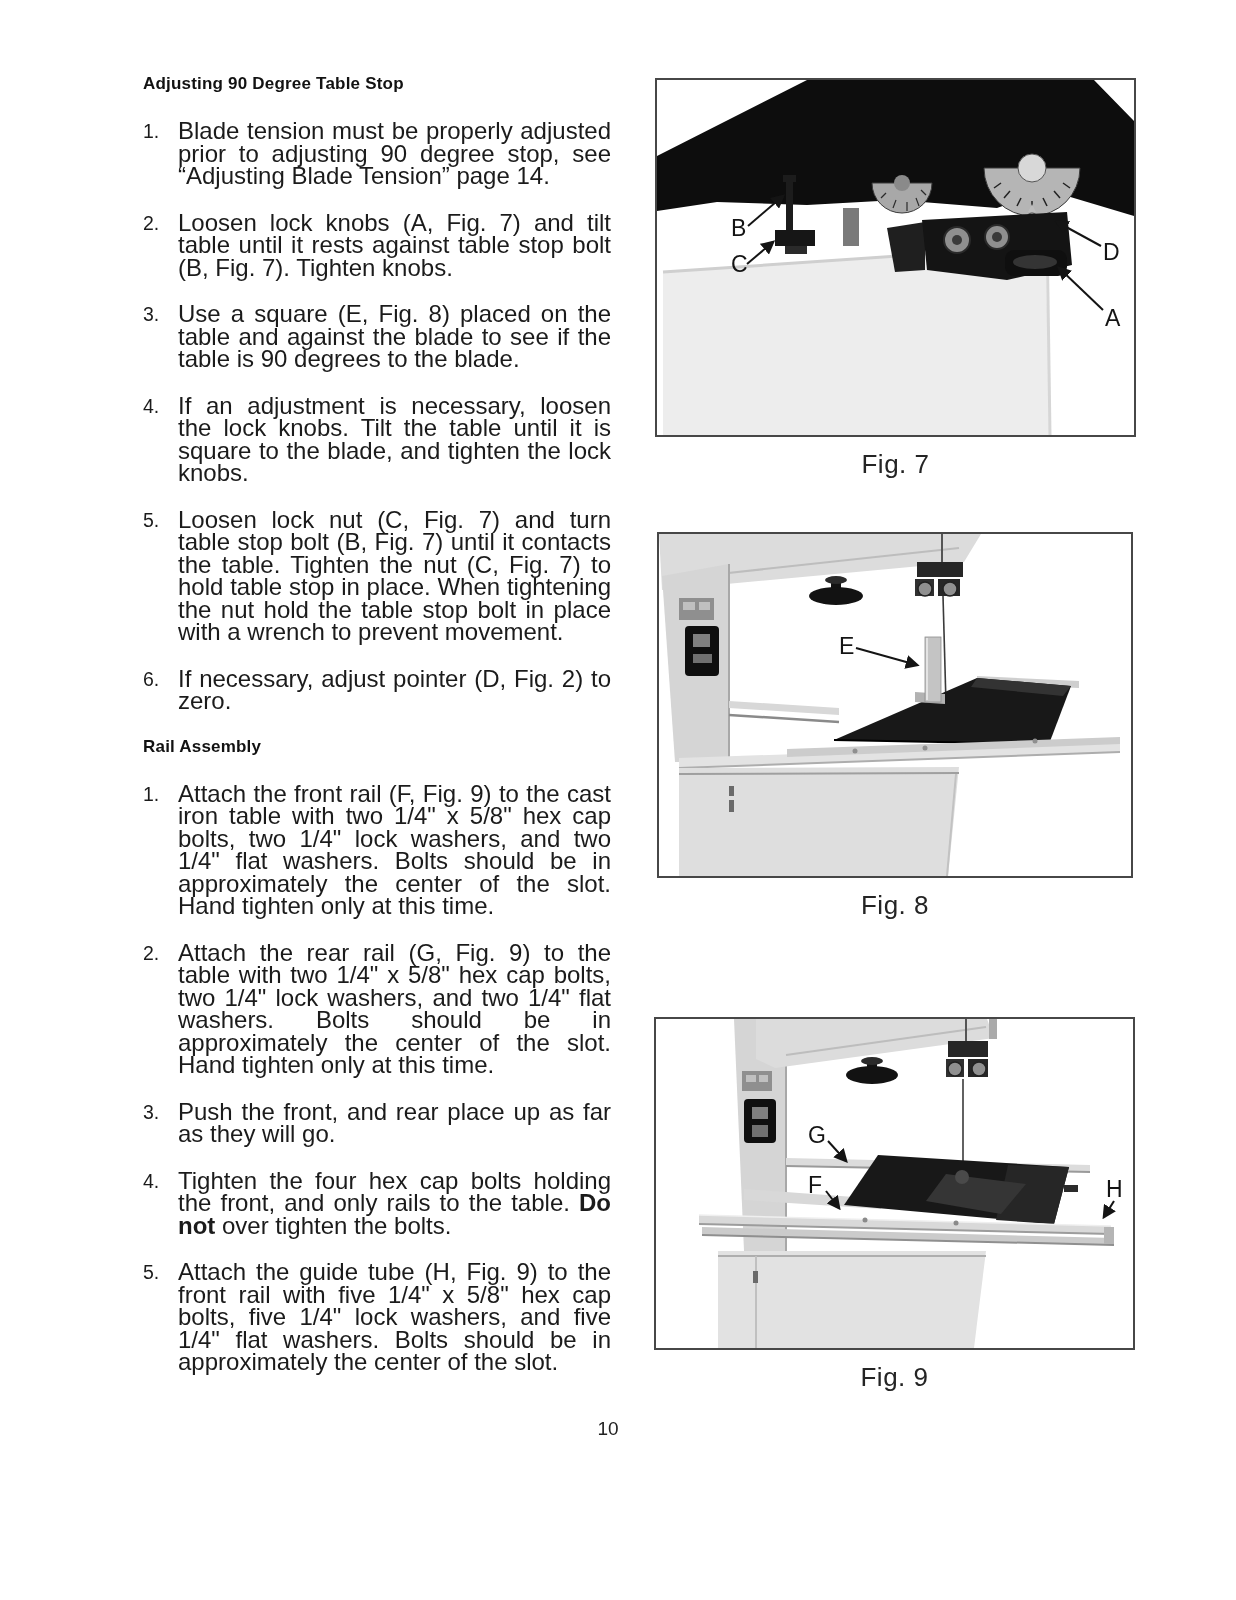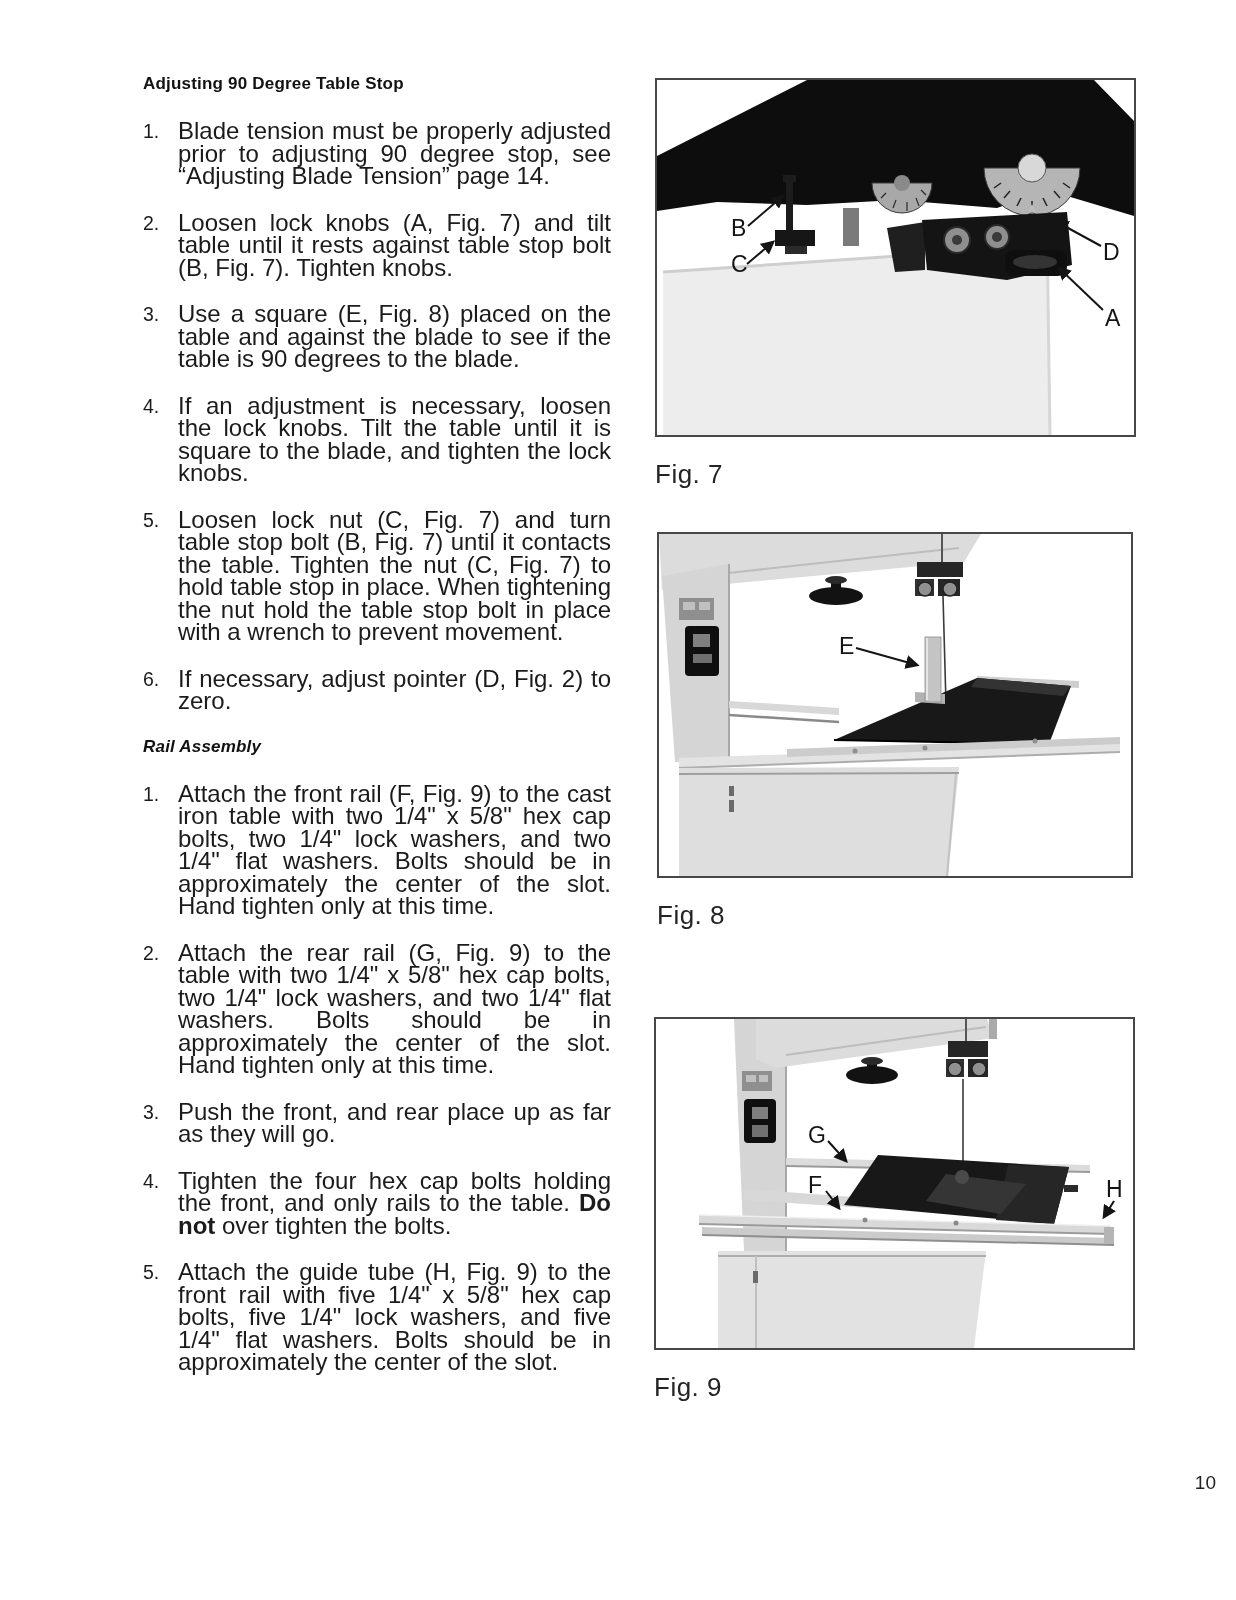--- a/index.html
+++ b/index.html
@@ -5,31 +5,31 @@
   html,body{margin:0;padding:0;}
   body{
     width:1236px;height:1600px;position:relative;background:#ffffff;
     font-family:"Liberation Sans","DejaVu Sans",sans-serif;color:#1b1b1b;
     -webkit-font-smoothing:antialiased;
   }
   .left-col{position:absolute;left:143px;top:74px;width:468px;}
   .sec-heading{
     margin:0 0 26px 0;font-size:17px;font-weight:bold;color:#121212;letter-spacing:.2px;
   }
-  .sec-heading.second{font-style:italic;}
+  .sec-heading.second{}
   .step{display:flex;margin-bottom:24px;}
   .step-num{width:35px;flex-shrink:0;font-size:19.5px;line-height:22.5px;color:#1b1b1b;}
   .step-text{flex:1;font-size:24px;line-height:22.5px;text-align:justify;color:#1b1b1b;}
   .step-text strong{font-weight:bold;}
   .fig-wrap{position:absolute;}
   .photo{box-sizing:border-box;border:2px solid #474747;background:#ffffff;}
   .photo svg{display:block;}
-  .fig-caption{margin-top:22px;font-size:26px;color:#242424;letter-spacing:.5px;}
+  .fig-caption{margin-top:12px;text-align:center;font-size:26px;color:#242424;letter-spacing:.5px;}
   .fig-label{font-family:"Liberation Sans","DejaVu Sans",sans-serif;font-size:23px;fill:#141414;}
-  .page-num{position:absolute;left:0;top:1472px;width:1216px;text-align:right;font-size:19px;color:#222;}
+  .page-num{position:absolute;left:0;top:1418px;width:1216px;text-align:center;font-size:19px;color:#222;}
 </style>
 </head>
 <body>
 
 <div class="left-col">
 
   <h2 class="sec-heading">Adjusting 90 Degree Table Stop</h2>
 
   <div class="step">
     <span class="step-num">1.</span>

